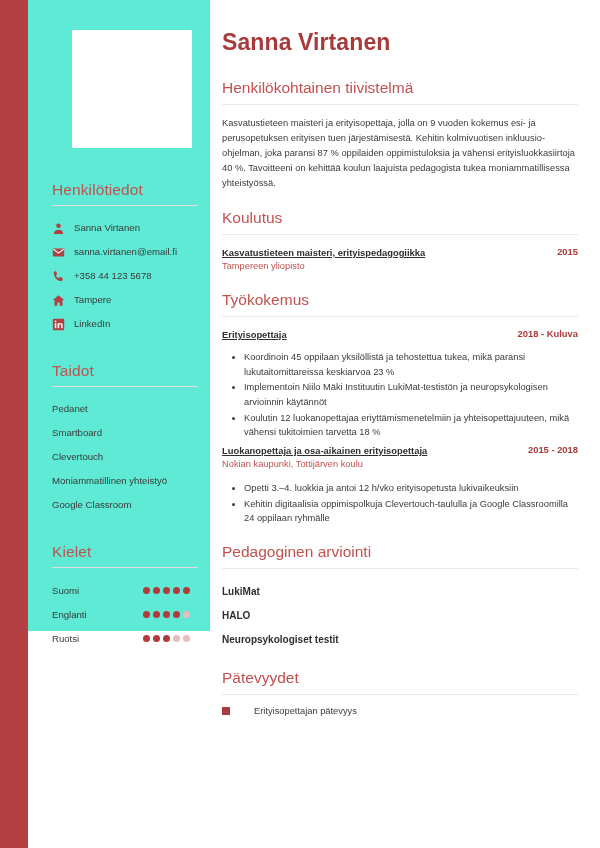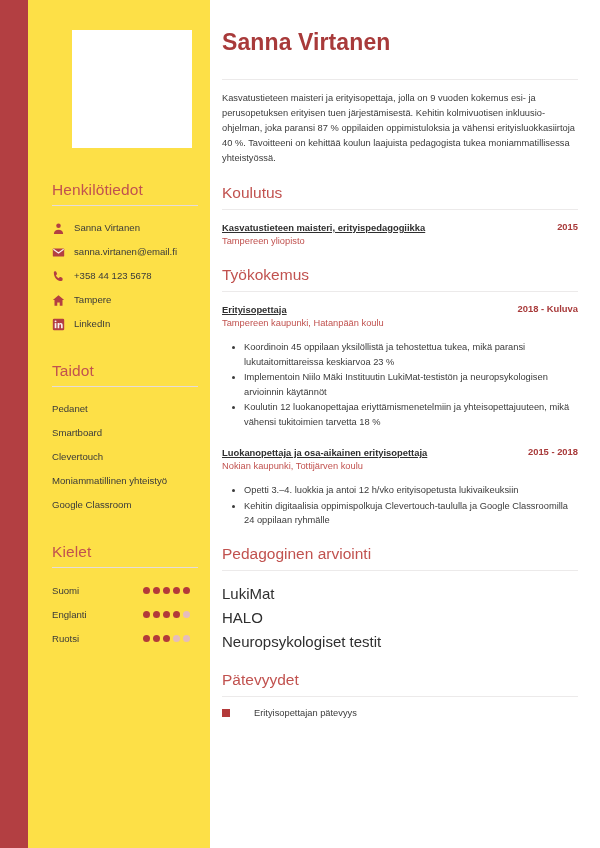--- a/index.html
+++ b/index.html
@@ -9,22 +9,22 @@
     font-family: "Liberation Sans", sans-serif;
     -webkit-font-smoothing: antialiased;
   }
   .page { position: relative; width: 600px; height: 848px; display: flex; overflow: hidden; background:#ffffff; }
 
   
   .accent-bar { width: 28px; height: 848px; background: #b33f42; flex: 0 0 28px; }
 
   
   .sidebar {
-    width: 182px; flex: 0 0 182px; height: 848px;
-    background: #fde047;
+    width: 182px; flex: 0 0 182px; height: 631px;
+    background: #5eead4;
     padding: 0 12px 0 12px;
   }
   .photo-box {
     width: 120px; height: 118px; background: #ffffff;
     margin: 30px 0 0 32px;
   }
   .side-h {
     font-size: 15.5px; font-weight: 400; color: #c1524f;
     margin: 0 0 6px 12px; letter-spacing: .1px;
   }
@@ -64,21 +64,21 @@
 
   .entry { margin-bottom: 2px; }
   .entry-head { display: flex; justify-content: space-between; align-items: flex-start; gap: 10px; }
   .entry-title { font-size: 9.4px; font-weight: bold; color: #2f2f2f; line-height: 1.42; max-width: 255px; text-decoration: underline; }
   .entry-date { font-size: 9.4px; font-weight: bold; color: #a83a3a; white-space: nowrap; padding-top: 0; }
   .entry-org { font-size: 9.3px; color: #c1524f; line-height: 1.5; margin-top: 1px; }
 
   ul.bullets { margin: 9px 0 0 0; padding-left: 22px; }
   ul.bullets li { font-size: 9.3px; line-height: 1.57; color: #3b3b3b; margin-bottom: 1px; }
 
-  .assess-item { font-size: 15px; font-weight: normal; color: #2f2f2f; height: 24px; line-height: 24px; }
+  .assess-item { font-size: 10px; font-weight: bold; color: #2f2f2f; height: 24px; line-height: 24px; }
 
   .qual-row { display: flex; align-items: center; gap: 24px; margin-top: 4px; }
   .qual-sq { width: 8px; height: 8px; background: #b33a3a; flex: 0 0 8px; }
   .qual-txt { font-size: 9.3px; color: #3b3b3b; }
 </style>
 </head>
 <body>
 
 <div class="page">
 
@@ -193,20 +193,21 @@
       </div>
 
     </div>
   </aside>
 
   <main class="main">
 
     <div class="name">Sanna Virtanen</div>
 
     <section class="section">
+      <div class="sec-h">Henkilökohtainen tiivistelmä</div>
       <div class="sec-rule"></div>
       <p class="summary">Kasvatustieteen maisteri ja erityisopettaja, jolla on 9 vuoden kokemus esi- ja perusopetuksen erityisen tuen järjestämisestä. Kehitin kolmivuotisen inkluusio-ohjelman, joka paransi 87 % oppilaiden oppimistuloksia ja vähensi erityisluokkasiirtoja 40 %. Tavoitteeni on kehittää koulun laajuista pedagogista tukea moniammatillisessa yhteistyössä.</p>
     </section>
 
     <section class="section">
       <div class="sec-h">Koulutus</div>
       <div class="sec-rule"></div>
       <div class="entry">
         <div class="entry-head">
           <span class="entry-title">Kasvatustieteen maisteri, erityispedagogiikka</span>
@@ -218,29 +219,28 @@
 
     <section class="section">
       <div class="sec-h">Työkokemus</div>
       <div class="sec-rule"></div>
 
       <div class="entry">
         <div class="entry-head">
           <span class="entry-title">Erityisopettaja</span>
           <span class="entry-date">2018 - Kuluva</span>
         </div>
-        <div class="entry-org">Tampereen kaupunki, Hatanpään koulu</div>
         <ul class="bullets">
           <li>Koordinoin 45 oppilaan yksilöllistä ja tehostettua tukea, mikä paransi lukutaitomittareissa keskiarvoa 23 %</li>
           <li>Implementoin Niilo Mäki Instituutin LukiMat-testistön ja neuropsykologisen arvioinnin käytännöt</li>
           <li>Koulutin 12 luokanopettajaa eriyttämismenetelmiin ja yhteisopettajuuteen, mikä vähensi tukitoimien tarvetta 18 %</li>
         </ul>
       </div>
 
-      <div class="entry" style="margin-top:16px;">
+      <div class="entry" style="margin-top:4px;">
         <div class="entry-head">
           <span class="entry-title">Luokanopettaja ja osa-aikainen erityisopettaja</span>
           <span class="entry-date">2015 - 2018</span>
         </div>
         <div class="entry-org">Nokian kaupunki, Tottijärven koulu</div>
         <ul class="bullets">
           <li>Opetti 3.–4. luokkia ja antoi 12 h/vko erityisopetusta lukivaikeuksiin</li>
           <li>Kehitin digitaalisia oppimispolkuja Clevertouch-taululla ja Google Classroomilla 24 oppilaan ryhmälle</li>
         </ul>
       </div>

